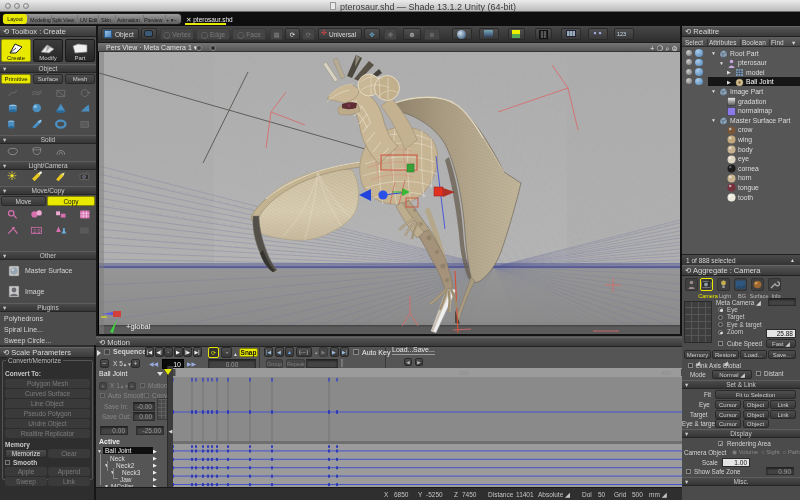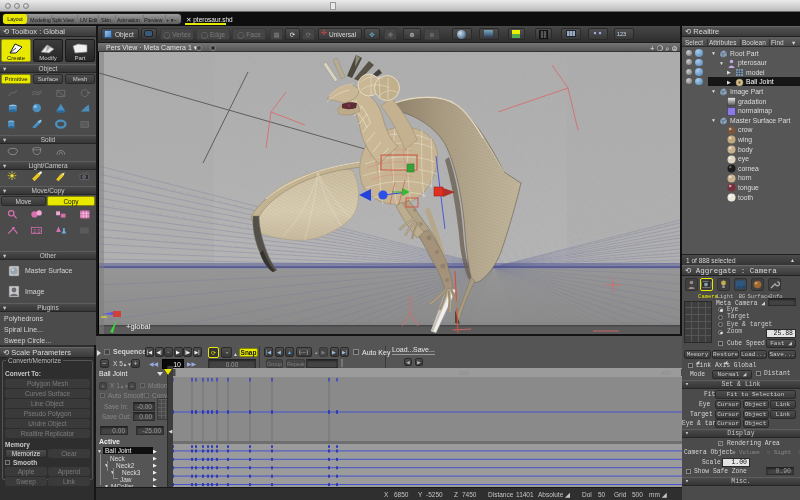--- a/index.html
+++ b/index.html
@@ -17,20 +17,21 @@
 .tri-r { width:0;height:0;border-top:3px solid transparent;border-bottom:3px solid transparent;border-left:4px solid #ddd; position:absolute; }
 .tri-d { width:0;height:0;border-left:3px solid transparent;border-right:3px solid transparent;border-top:4px solid #ddd; position:absolute; }
 </style></head>
 <body>
 
 <div class="abs" style="left:0;top:0;width:800px;height:12px;background:linear-gradient(#ebebeb,#bcbcbc);border-bottom:1px solid #6a6a6a;">
  <div class="abs" style="left:5px;top:3px;width:6px;height:6px;border-radius:50%;background:radial-gradient(circle at 35% 30%,#e8e8e8,#9aa0a8);border:0.5px solid #888;"></div>
  <div class="abs" style="left:14px;top:3px;width:6px;height:6px;border-radius:50%;background:radial-gradient(circle at 35% 30%,#e8e8e8,#9aa0a8);border:0.5px solid #888;"></div>
  <div class="abs" style="left:23px;top:3px;width:6px;height:6px;border-radius:50%;background:radial-gradient(circle at 35% 30%,#e8e8e8,#9aa0a8);border:0.5px solid #888;"></div>
  <div class="abs" style="left:330px;top:2px;width:6px;height:8px;background:#e8e8e8;border:0.5px solid #999;"></div>
+ <div class="abs" style="left:340px;top:1.5px;font-size:9px;color:#3a3a3a;">pterosaur.shd — Shade 13.1.2 Unity (64-bit)</div>
 </div>
 
 <div class="abs" style="left:0;top:12px;width:800px;height:14px;background:#0e0e0e;">
  <div class="abs" style="left:2px;top:1px;height:12px;width:180px;background:linear-gradient(#9c9c9c,#5c5c5c);border:1px solid #1a1a1a;border-radius:4px;"></div>
  <div class="abs" style="left:3px;top:2px;width:24px;height:10px;background:#e9e900;border-radius:3px;color:#111;font-size:5.5px;text-align:center;line-height:10px;letter-spacing:-0.2px;">Layout</div>
  <div class="t" style="left:30px;top:4.5px;color:#1d1d1d;font-size:5.5px;letter-spacing:-0.2px;">Modeling</div>
  <div class="t" style="left:52px;top:4.5px;color:#1d1d1d;font-size:5.5px;letter-spacing:-0.2px;">Split View</div>
  <div class="t" style="left:80px;top:4.5px;color:#1d1d1d;font-size:5.5px;letter-spacing:-0.2px;">UV Edit</div>
  <div class="t" style="left:101px;top:4.5px;color:#1d1d1d;font-size:5.5px;letter-spacing:-0.2px;">Skin</div>
  <div class="t" style="left:117px;top:4.5px;color:#1d1d1d;font-size:5.5px;letter-spacing:-0.2px;">Animation</div>
@@ -79,21 +80,21 @@
  <div class="btn" style="left:463px;top:2px;width:20px;height:12px;"></div>
  <div class="abs" style="left:468px;top:4px;width:10px;height:7px;background:repeating-linear-gradient(90deg,#9ab 0,#9ab 2px,#678 2px,#678 3px);border:0.5px solid #223;"></div>
  <div class="btn" style="left:490px;top:2px;width:20px;height:12px;"></div>
  <div class="abs" style="left:495px;top:4.5px;width:4px;height:4px;border-radius:50%;background:#cde;border:1px solid #446;"></div>
  <div class="abs" style="left:500px;top:4.5px;width:4px;height:4px;border-radius:50%;background:#cde;border:1px solid #446;"></div>
  <div class="btn" style="left:516px;top:2px;width:20px;height:12px;"></div>
  <div class="t" style="left:519px;top:5px;font-size:5.5px;color:#cde;">123</div>
 </div>
 
 <div class="abs" style="left:0;top:26px;width:98px;height:319px;background:#4b4b4b;border-right:2px solid #161616;">
- <div class="hdr" style="left:0;top:0;width:96px;height:11px;"><span style="margin-left:3px;">⟲ Toolbox : Global</span></div>
+ <div class="hdr" style="left:0;top:0;width:96px;height:11px;"><span style="margin-left:3px;">⟲ Toolbox : Create</span></div>
 
  <div class="abs" style="left:1px;top:13px;width:30px;height:23px;background:#e9e900;border:1px solid #999900;border-radius:2px;">
    <svg width="28" height="14" style="position:absolute;left:0;top:1px;">
         <path d="M8,12 L13,3 L20,6 L14,12 Z" fill="#f8f8f8" stroke="#222" stroke-width="1"></path>
         <line x1="8" y1="12" x2="14" y2="7" stroke="#222" stroke-width="0.8"></line>
       </svg>
    <div class="abs" style="left:0;top:15px;width:100%;text-align:center;font-size:6px;color:#111;">Create</div>
  </div>
  <div class="abs" style="left:33px;top:13px;width:30px;height:23px;background:linear-gradient(#3c3c3c,#262626);border:1px solid #1a1a1a;border-radius:2px;">
    <svg width="28" height="14" style="position:absolute;left:0;top:1px;">
@@ -672,20 +673,21 @@
  <line x1="2" y1="265" x2="8" y2="265" stroke="#cccc30" stroke-width="1.5"></line>
  <path d="M18,267 L11,280 L14,281 Z" fill="#3ed43e"></path>
  <text x="27" y="277" font-family="Liberation Sans, sans-serif" font-size="7.5" fill="#f0f0f0">+global</text>
 </g>
 </svg>
 </div>
 <div class="abs" style="left:680px;top:26px;width:2px;height:308px;background:#111;"></div>
 <div class="abs" style="left:98px;top:334px;width:584px;height:2px;background:#141414;"></div>
 
 <div class="abs" style="left:96px;top:336px;width:588px;height:152px;background:#555;">
+ <div class="hdr" style="left:0;top:1px;width:588px;height:10px;"><span style="margin-left:3px;">⟲ Motion</span></div>
 
  <div class="tri-r" style="left:1px;top:14px;"></div>
  <div class="abs" style="left:8px;top:13px;width:6px;height:6px;border:1px solid #777;background:#444;"></div>
  <div class="t" style="left:17px;top:12px;font-size:7px;font-weight:bold;">Sequence</div>
  <div class="btn" style="left:49px;top:11px;width:9px;height:10px;line-height:9px;font-size:5px;color:#eee;">|◀</div>
  <div class="btn" style="left:58.5px;top:11px;width:9px;height:10px;line-height:9px;font-size:5px;color:#eee;">◀|</div>
  <div class="btn" style="left:68px;top:11px;width:9px;height:10px;line-height:9px;font-size:5px;color:#888;">▪</div>
  <div class="btn" style="left:77.5px;top:11px;width:9px;height:10px;line-height:9px;font-size:5px;color:#fff;">▶</div>
  <div class="btn" style="left:87px;top:11px;width:9px;height:10px;line-height:9px;font-size:5px;color:#eee;">|▶</div>
  <div class="btn" style="left:96.5px;top:11px;width:9px;height:10px;line-height:9px;font-size:5px;color:#eee;">▶|</div>
@@ -1057,21 +1059,21 @@
         <circle cx="3.2" cy="3" r="1.3" fill="#fff" opacity="0.55"></circle>
       </svg>
     </div>
     <div class="abs" style="left:56px;top:167.5px;color:#dcdcdc;font-size:6.8px;white-space:nowrap;">tooth</div>
  <div class="abs" style="left:0;top:228px;width:118px;height:11px;background:linear-gradient(#4a4a4a,#353535);border-top:1px solid #222;">
   <div class="t" style="left:4px;top:2px;font-size:6.5px;">1 of 888 selected</div>
   <div class="t" style="left:108px;top:2px;font-size:5px;">▲</div>
  </div>
 </div>
 
-<div class="abs" style="left:682px;top:265px;width:118px;height:235px;background:#4b4b4b;font-family:Liberation Mono, monospace;">
+<div class="abs" style="left:682px;top:265px;width:118px;height:235px;background:#4b4b4b;">
  <div class="hdr" style="left:0;top:0;width:118px;height:11px;"><span style="margin-left:3px;">⟲ Aggregate : Camera</span></div>
 <div class="abs" style="left:3px;top:13px;width:13px;height:13px;border:1px solid #333;background:#404040;border-radius:2px;">
       <svg width="11" height="11">
         <circle cx="5.5" cy="3.5" r="1.8" fill="#9a8a8a"></circle>
         <path d="M2.5,10 C3,7 8,7 8.5,10 Z" fill="#9a8a8a"></path>
       </svg>
     </div>
     <div class="abs" style="left:18px;top:13px;width:13px;height:13px;border:1.5px solid #e9e900;background:#3a3a3a;border-radius:2px;">
       <svg width="11" height="11">
         <rect x="0.5" y="2.5" width="9.5" height="6" rx="1" fill="#2e2e2e" stroke="#999" stroke-width="0.6"></rect>

